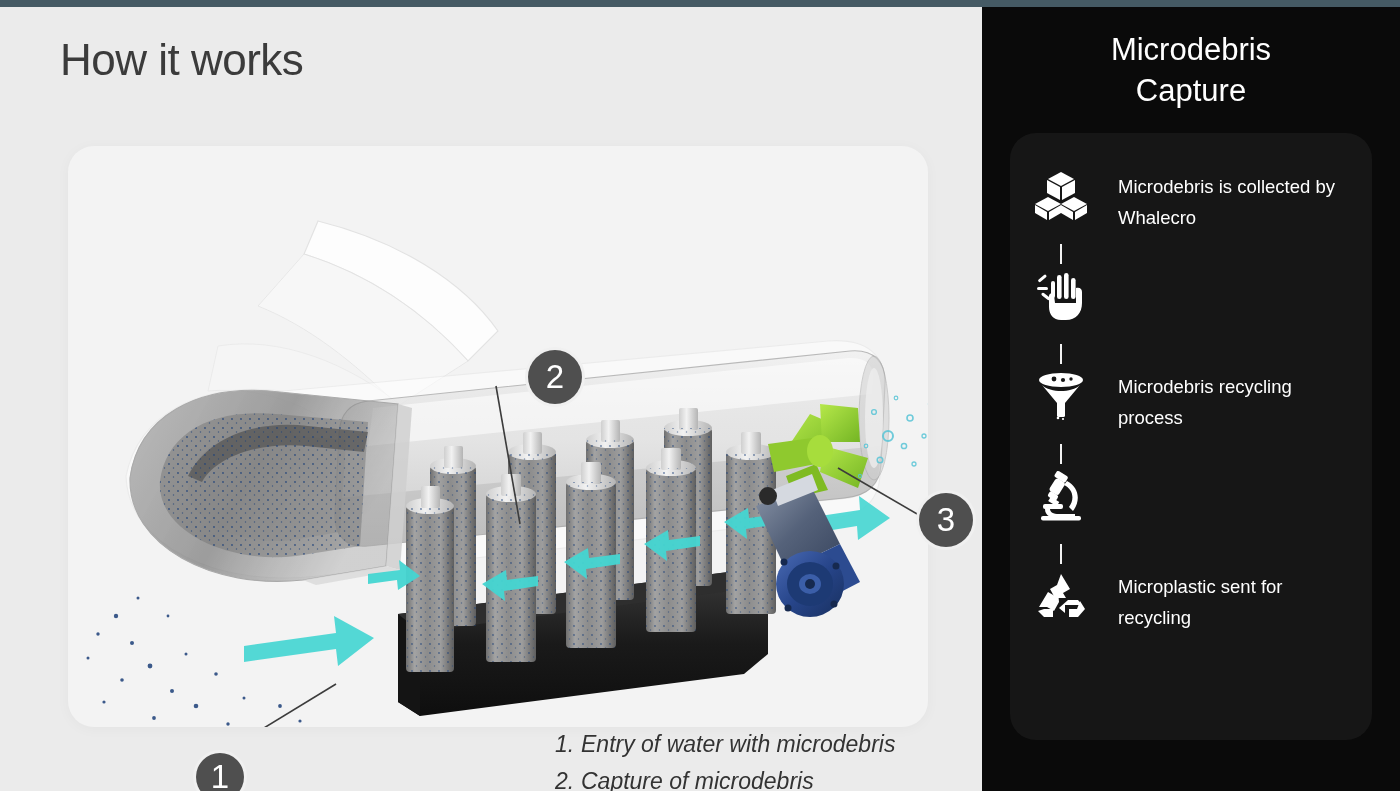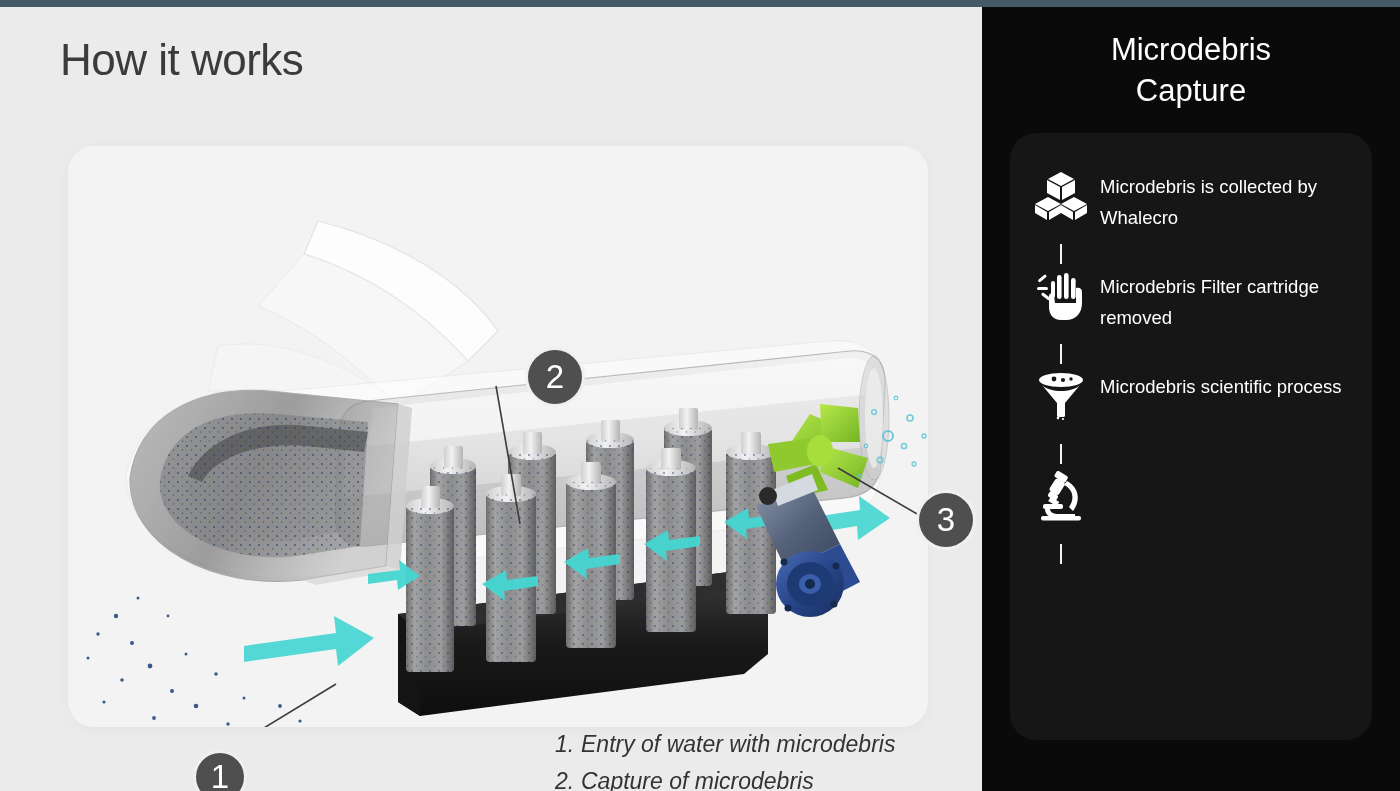--- a/index.html
+++ b/index.html
@@ -67,20 +67,21 @@
     position:absolute; left:28px; top:126px; width:362px; height:607px;
     background:#161616; border-radius:26px;
   }
   #journey-list {
     position:absolute; left:0; top:34px; width:362px;
   }
   .journey-item {
     display:flex; align-items:flex-start;
     padding:0 14px 0 18px;
     min-height:78px;
+    gap:18px;
   }
   .journey-icon {
     width:66px; flex:0 0 66px;
     display:flex; align-items:center; justify-content:center;
     color:#fff; padding-top:4px;
   }
   .journey-icon svg { display:block; }
   .journey-label {
     color:#fff; font-size:18.5px; line-height:31px;
     padding-top:4px; padding-left:6px;
@@ -405,21 +406,20 @@
               <rect x="2" y="16" width="11" height="3" rx="1.5"></rect>
               <rect x="6" y="24" width="10" height="3" rx="1.5" transform="rotate(38 11 25)"></rect>
               <rect x="16" y="10" width="4" height="17" rx="2"></rect>
               <rect x="22" y="4" width="4.6" height="24" rx="2.3"></rect>
               <rect x="29" y="2" width="4.6" height="26" rx="2.3"></rect>
               <rect x="36" y="7" width="4.6" height="21" rx="2.3"></rect>
               <path d="M41 17 C45 16 47 18 47 21 L47 32 C47 42 41 49 31 49 L26 49 C18 49 14 43 14 36 L14 25 C14 22 18 21 19 24 L20 32 L41 32 Z"></path>
             </g>
           </svg>
         </div>
-        <div class="journey-label">Microdebris Filter cartridge removed</div>
       </div>
 
       <div class="journey-connector">
           <i></i>
         </div>
 
       <div class="journey-item">
         <div class="journey-icon">
           <svg width="50" height="50" viewBox="0 0 50 50">
             <g fill="#ffffff">
@@ -429,21 +429,21 @@
               <circle cx="22" cy="47" r="1.3"></circle>
               <circle cx="27" cy="48" r="1.1"></circle>
             </g>
             <g fill="#161616">
               <circle cx="18" cy="8" r="2.4"></circle>
               <circle cx="27" cy="9" r="2.1"></circle>
               <circle cx="35" cy="8" r="1.7"></circle>
             </g>
           </svg>
         </div>
-        <div class="journey-label">Microdebris scientific process</div>
+        <div class="journey-label">Microdebris recycling process</div>
       </div>
 
       <div class="journey-connector">
           <i></i>
         </div>
 
       <div class="journey-item">
         <div class="journey-icon">
           <svg width="52" height="50" viewBox="0 0 52 50">
             <g fill="#ffffff">
@@ -457,16 +457,30 @@
               <rect x="6" y="45" width="40" height="4.5" rx="2"></rect>
             </g>
           </svg>
         </div>
       </div>
 
       <div class="journey-connector">
           <i></i>
         </div>
 
+      <div class="journey-item">
+        <div class="journey-icon">
+          <svg width="52" height="50" viewBox="0 0 52 50">
+            <g fill="#ffffff">
+              <path d="M26 3 L35 18 L28 22 L31 27 L20 27 L15 18 L22 14 Z"></path>
+              <path d="M4 36 L13 21 L20 25 L23 20 L24 31 L19 40 L12 36 Z"></path>
+              <path d="M47 34 L30 34 L30 42 L24 37 L33 29 L43 29 L47 34 Z"></path>
+              <path d="M45 30 L50 38 L43 46 L34 46 L34 38 L42 38 Z"></path>
+              <path d="M9 38 L18 38 L18 46 L9 46 L3 40 Z"></path>
+            </g>
+          </svg>
+        </div>
+        <div class="journey-label">Microplastic sent for recycling</div>
+      </div>
 
     </div>
   </div>
 </div>
 
 </body></html>

